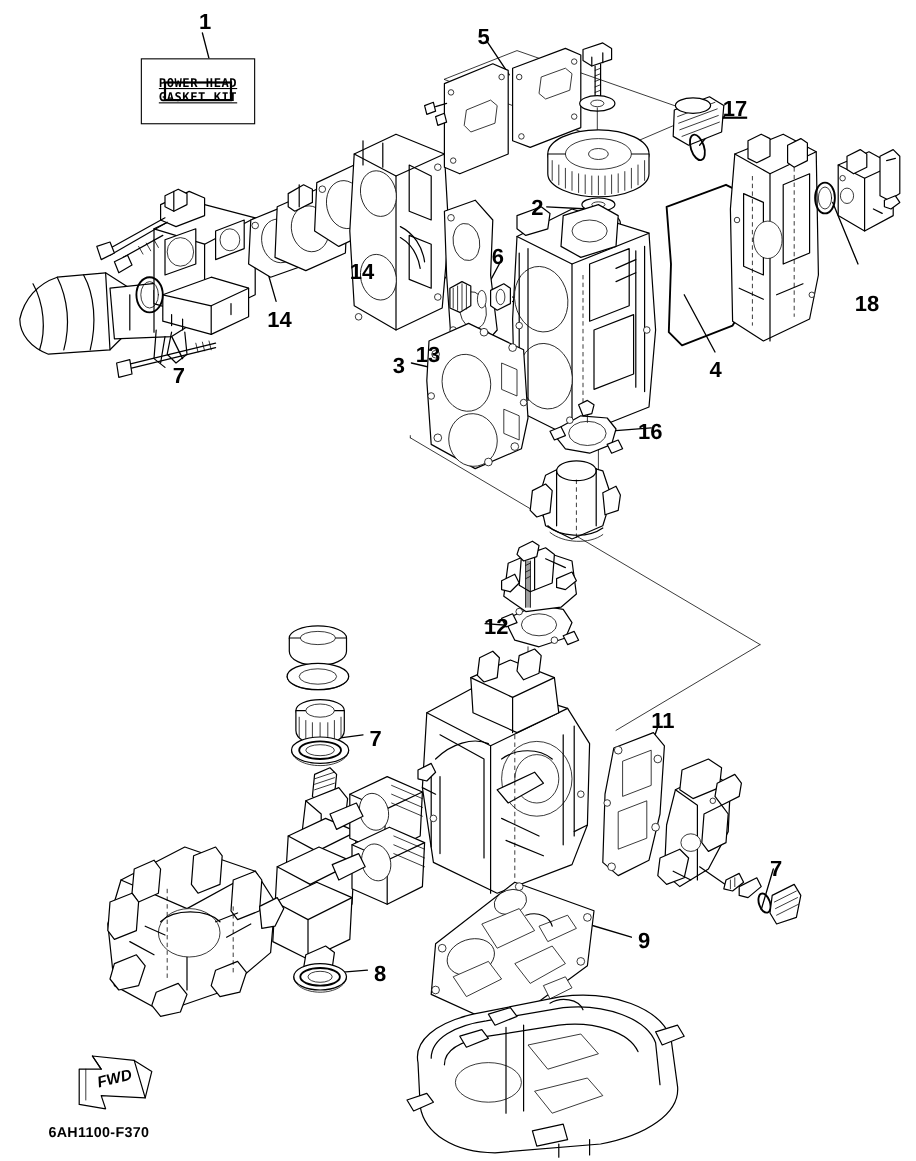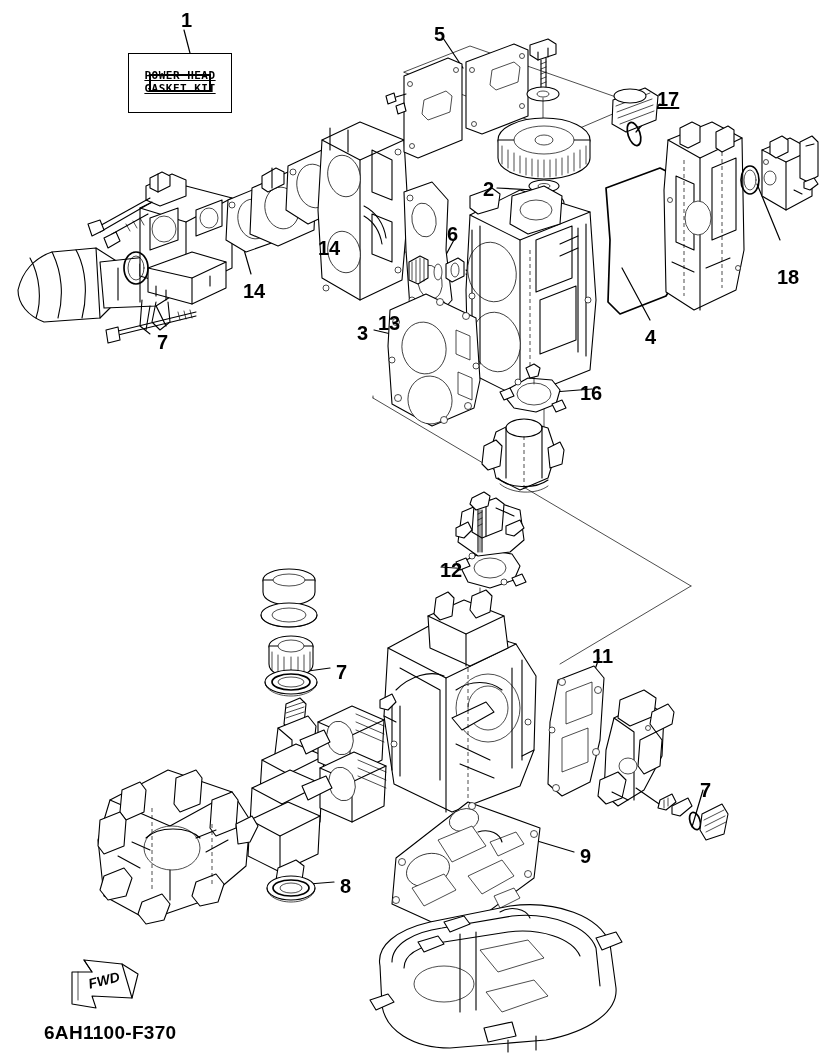--- a/index.html
+++ b/index.html
@@ -66,21 +66,21 @@
     color: #000;
     line-height: 1;
     white-space: nowrap;
   }
   
   .caption {
     position: absolute;
     left: 44px;
     top: 1022px;
     font-family: "Liberation Sans", sans-serif;
-    font-size: 19px;
+    font-size: 13px;
     font-weight: bold;
     letter-spacing: 0.3px;
     white-space: nowrap;
   }
   .fwd-label {
     position: absolute;
     left: 88px;
     top: 972px;
     font-family: "Liberation Sans", sans-serif;
     font-size: 14px;

